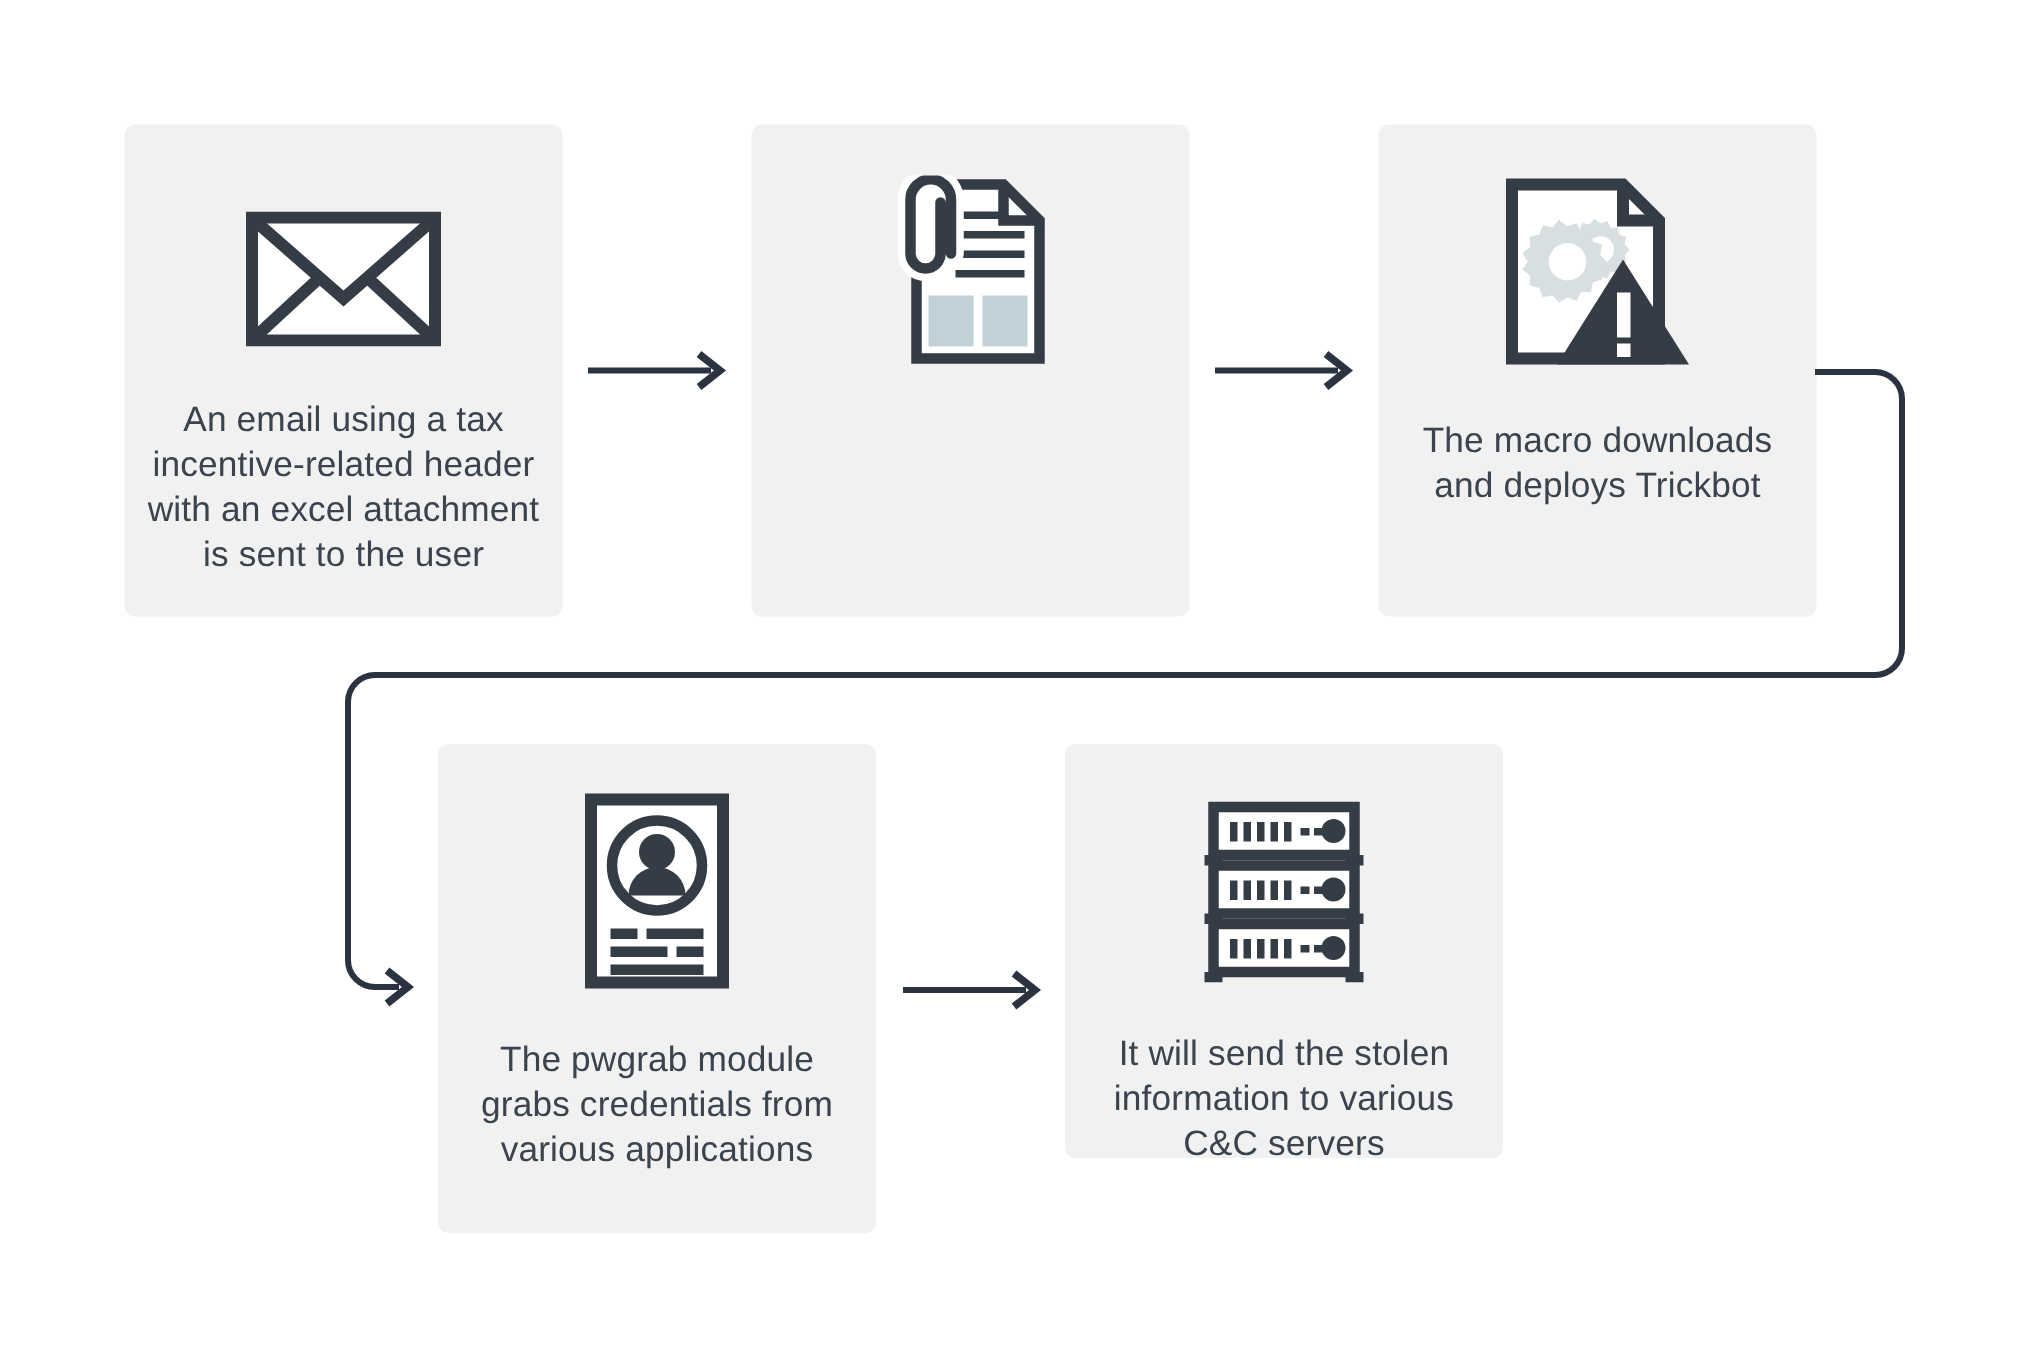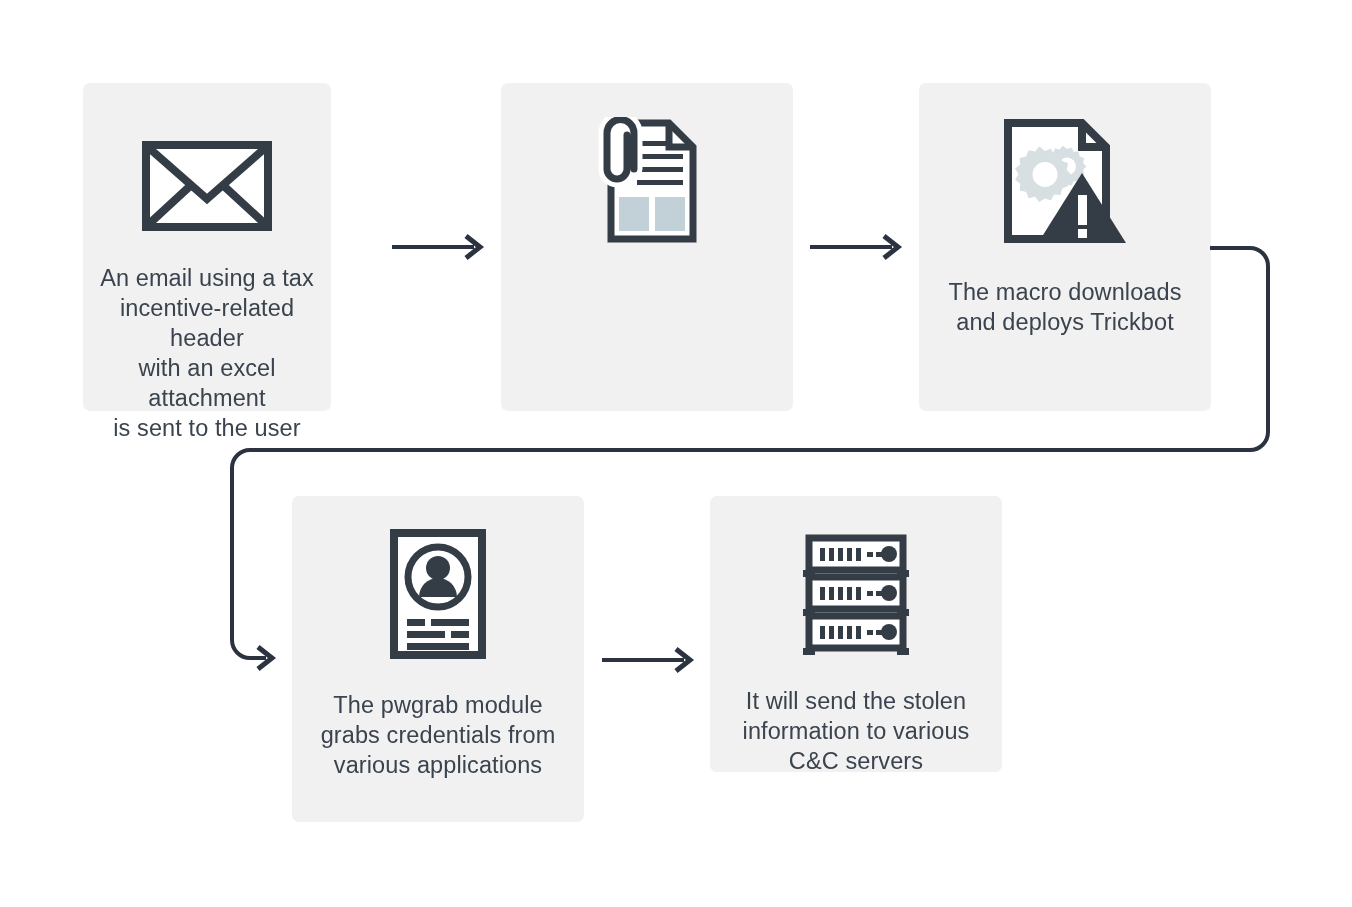--- a/index.html
+++ b/index.html
@@ -34,21 +34,21 @@
   .card-caption {
     text-align: center;
     color: #3a434e;
     font-size: 23.5px;
     line-height: 30px;
     letter-spacing: 0.1px;
     white-space: pre-line;
     font-weight: 400;
   }
   
-  #card-email   { left: 83px;  top: 83px;  width: 248px; height: 328px; }
+  #card-email   { left: 83px;  top: 83px;  width: 292px; height: 328px; }
   #card-attach  { left: 501px; top: 83px;  width: 292px; height: 328px; }
   #card-macro   { left: 919px; top: 83px;  width: 292px; height: 328px; }
   
   #card-pwgrab  { left: 292px; top: 496px; width: 292px; height: 326px; }
   #card-cnc     { left: 710px; top: 496px; width: 292px; height: 276px; }
 
   #card-email .card-icon   { margin-top: 58px; }
   #card-attach .card-icon  { margin-top: 34px; }
   #card-macro .card-icon   { margin-top: 34px; }
   #card-pwgrab .card-icon  { margin-top: 32px; }

